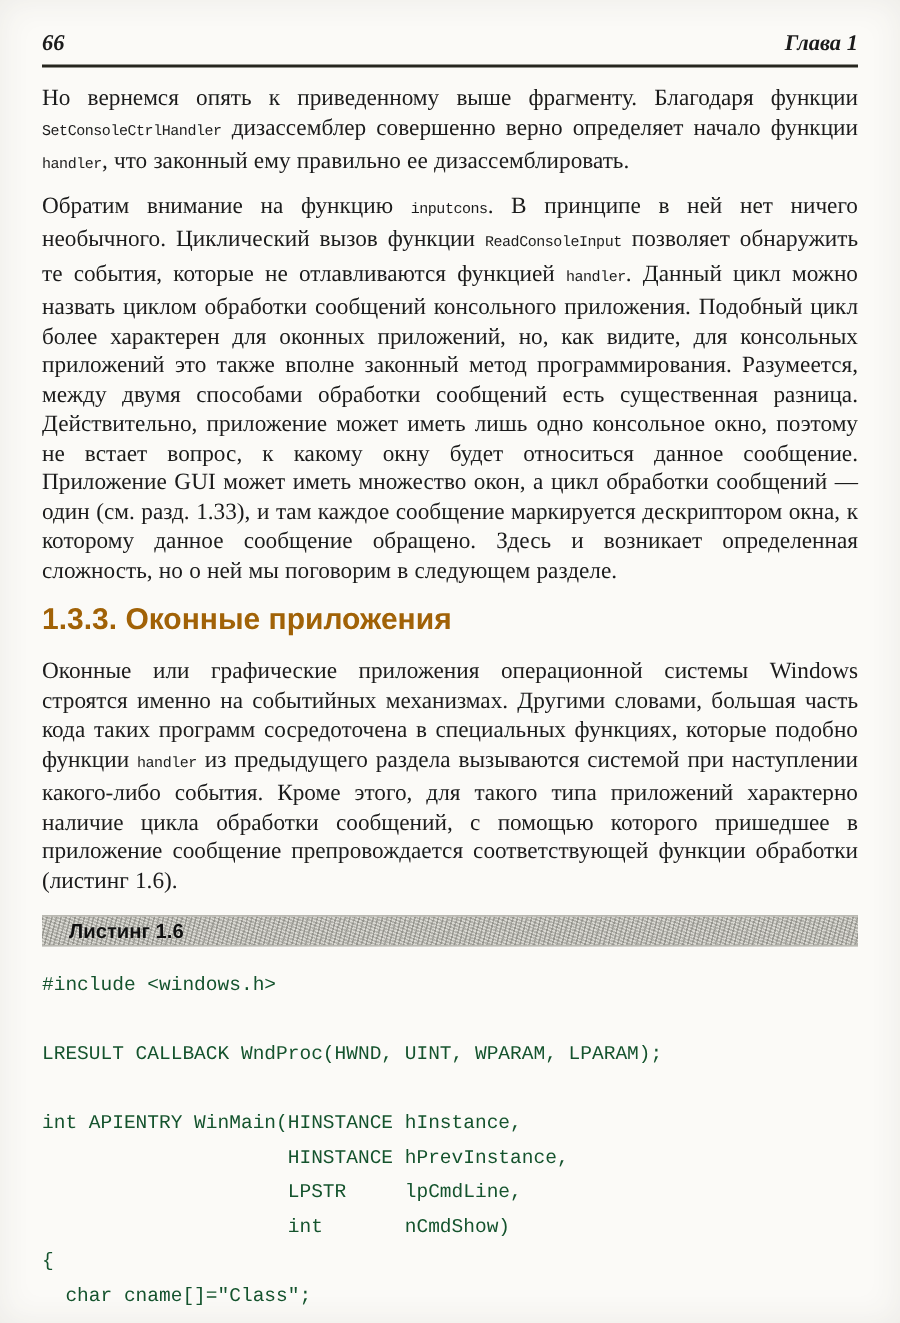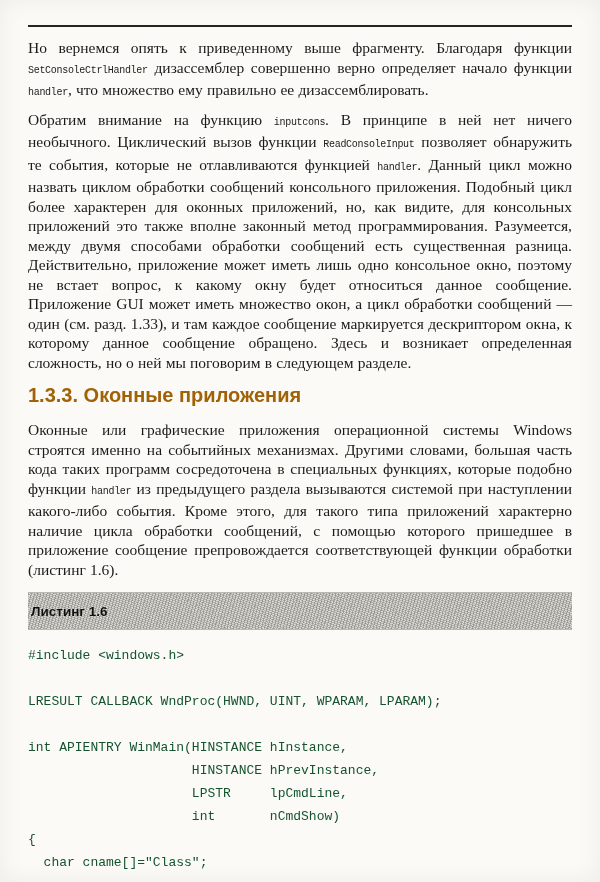--- a/index.html
+++ b/index.html
@@ -50,24 +50,24 @@
   .section-heading{
     font-family:"Liberation Sans", sans-serif;
     font-weight:700;
     font-size:20px;
     line-height:24px;
     margin:11px 0 13px 0;
     color:#a16207;
   }
   .listing-bar{
     margin-top:13px;
-    height:38px;
+    height:21px;
     display:flex;
     align-items:center;
-    padding-left:3px;
+    padding-left:18px;
     background:
       repeating-linear-gradient(105deg, rgba(95,95,88,.38) 0 1px, rgba(0,0,0,0) 1px 3px),
       repeating-linear-gradient(20deg, rgba(95,95,88,.30) 0 1px, rgba(0,0,0,0) 1px 2px),
       #d8d7d1;
     border-top:1px solid #b9b8b1;
     border-bottom:1px solid #b9b8b1;
   }
   .listing-label{
     font-family:"Liberation Sans", sans-serif;
     font-weight:700;
@@ -82,25 +82,29 @@
     line-height:23px;
     white-space:pre;
     color:#14532d;
   }
 </style>
 </head>
 <body>
 
 <div class="page">
 
+  <header class="running-head">
+    <span>66</span>
+    <span>Глава 1</span>
+  </header>
   <div class="head-rule"></div>
 
   <main class="body-text">
 
-    <p class="body-par"><span>Но вернемся опять к приведенному выше фрагменту. Благодаря функции </span><span class="seg-code">SetConsoleCtrlHandler</span><span> дизассемблер совершенно верно определяет начало функции </span><span class="seg-code">handler</span><span>, что множество ему правильно ее дизассемблировать.</span></p>
+    <p class="body-par"><span>Но вернемся опять к приведенному выше фрагменту. Благодаря функции </span><span class="seg-code">SetConsoleCtrlHandler</span><span> дизассемблер совершенно верно определяет начало функции </span><span class="seg-code">handler</span><span>, что законный ему правильно ее дизассемблировать.</span></p>
 
     <p class="body-par"><span>Обратим внимание на функцию </span><span class="seg-code">inputcons</span><span>. В принципе в ней нет ничего необычного. Циклический вызов функции </span><span class="seg-code">ReadConsoleInput</span><span> позволяет обнаружить те события, которые не отлавливаются функцией </span><span class="seg-code">handler</span><span>. Данный цикл можно назвать циклом обработки сообщений консольного приложения. Подобный цикл более характерен для оконных приложений, но, как видите, для консольных приложений это также вполне законный метод программирования. Разумеется, между двумя способами обработки сообщений есть существенная разница. Действительно, приложение может иметь лишь одно консольное окно, поэтому не встает вопрос, к какому окну будет относиться данное сообщение. Приложение GUI может иметь множество окон, а цикл обработки сообщений — один </span><span class="seg-italic">(см. разд. 1.33)</span><span>, и там каждое сообщение маркируется дескриптором окна, к которому данное сообщение обращено. Здесь и возникает определенная сложность, но о ней мы поговорим в следующем разделе.</span></p>
 
     <h2 class="section-heading">1.3.3. Оконные приложения</h2>
 
     <p class="body-par"><span>Оконные или графические приложения операционной системы Windows строятся именно на событийных механизмах. Другими словами, большая часть кода таких программ сосредоточена в специальных функциях, которые подобно функции </span><span class="seg-code">handler</span><span> из предыдущего раздела вызываются системой при наступлении какого-либо события. Кроме этого, для такого типа приложений характерно наличие цикла обработки сообщений, с помощью которого пришедшее в приложение сообщение препровождается соответствующей функции обработки (листинг 1.6).</span></p>
 
     <div class="listing-bar">
       <span class="listing-label">Листинг 1.6</span>
     </div>

